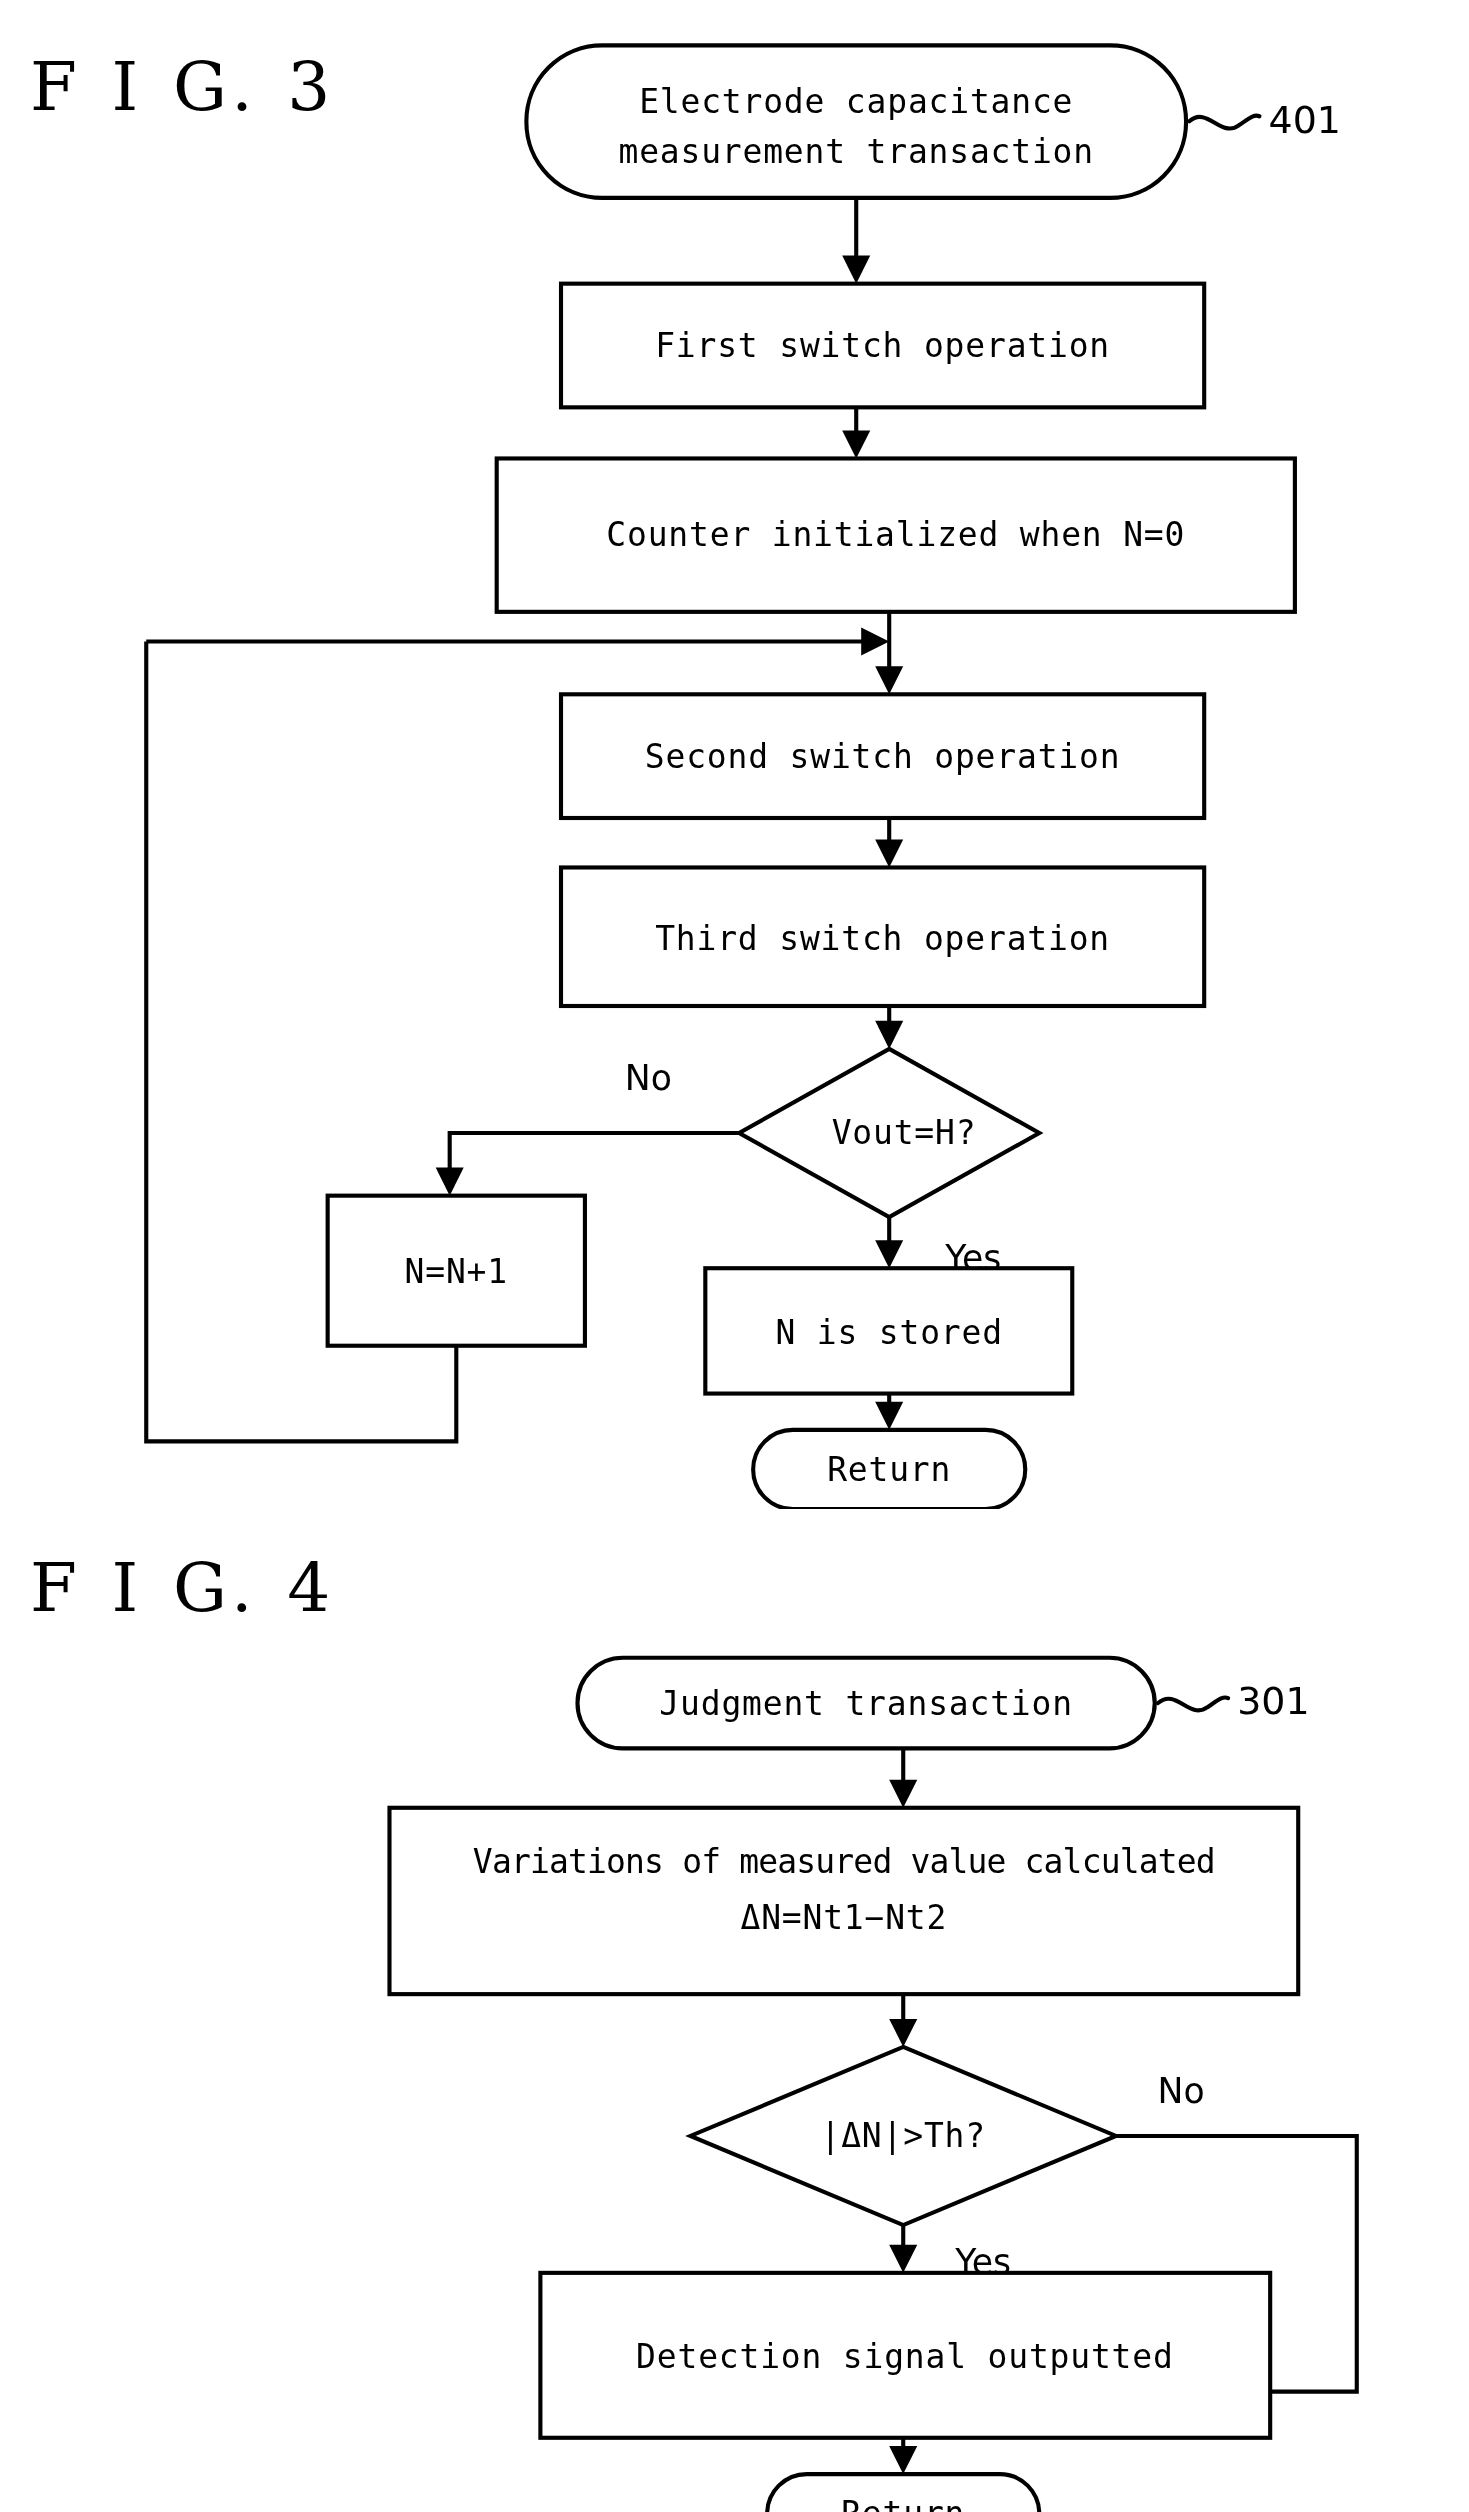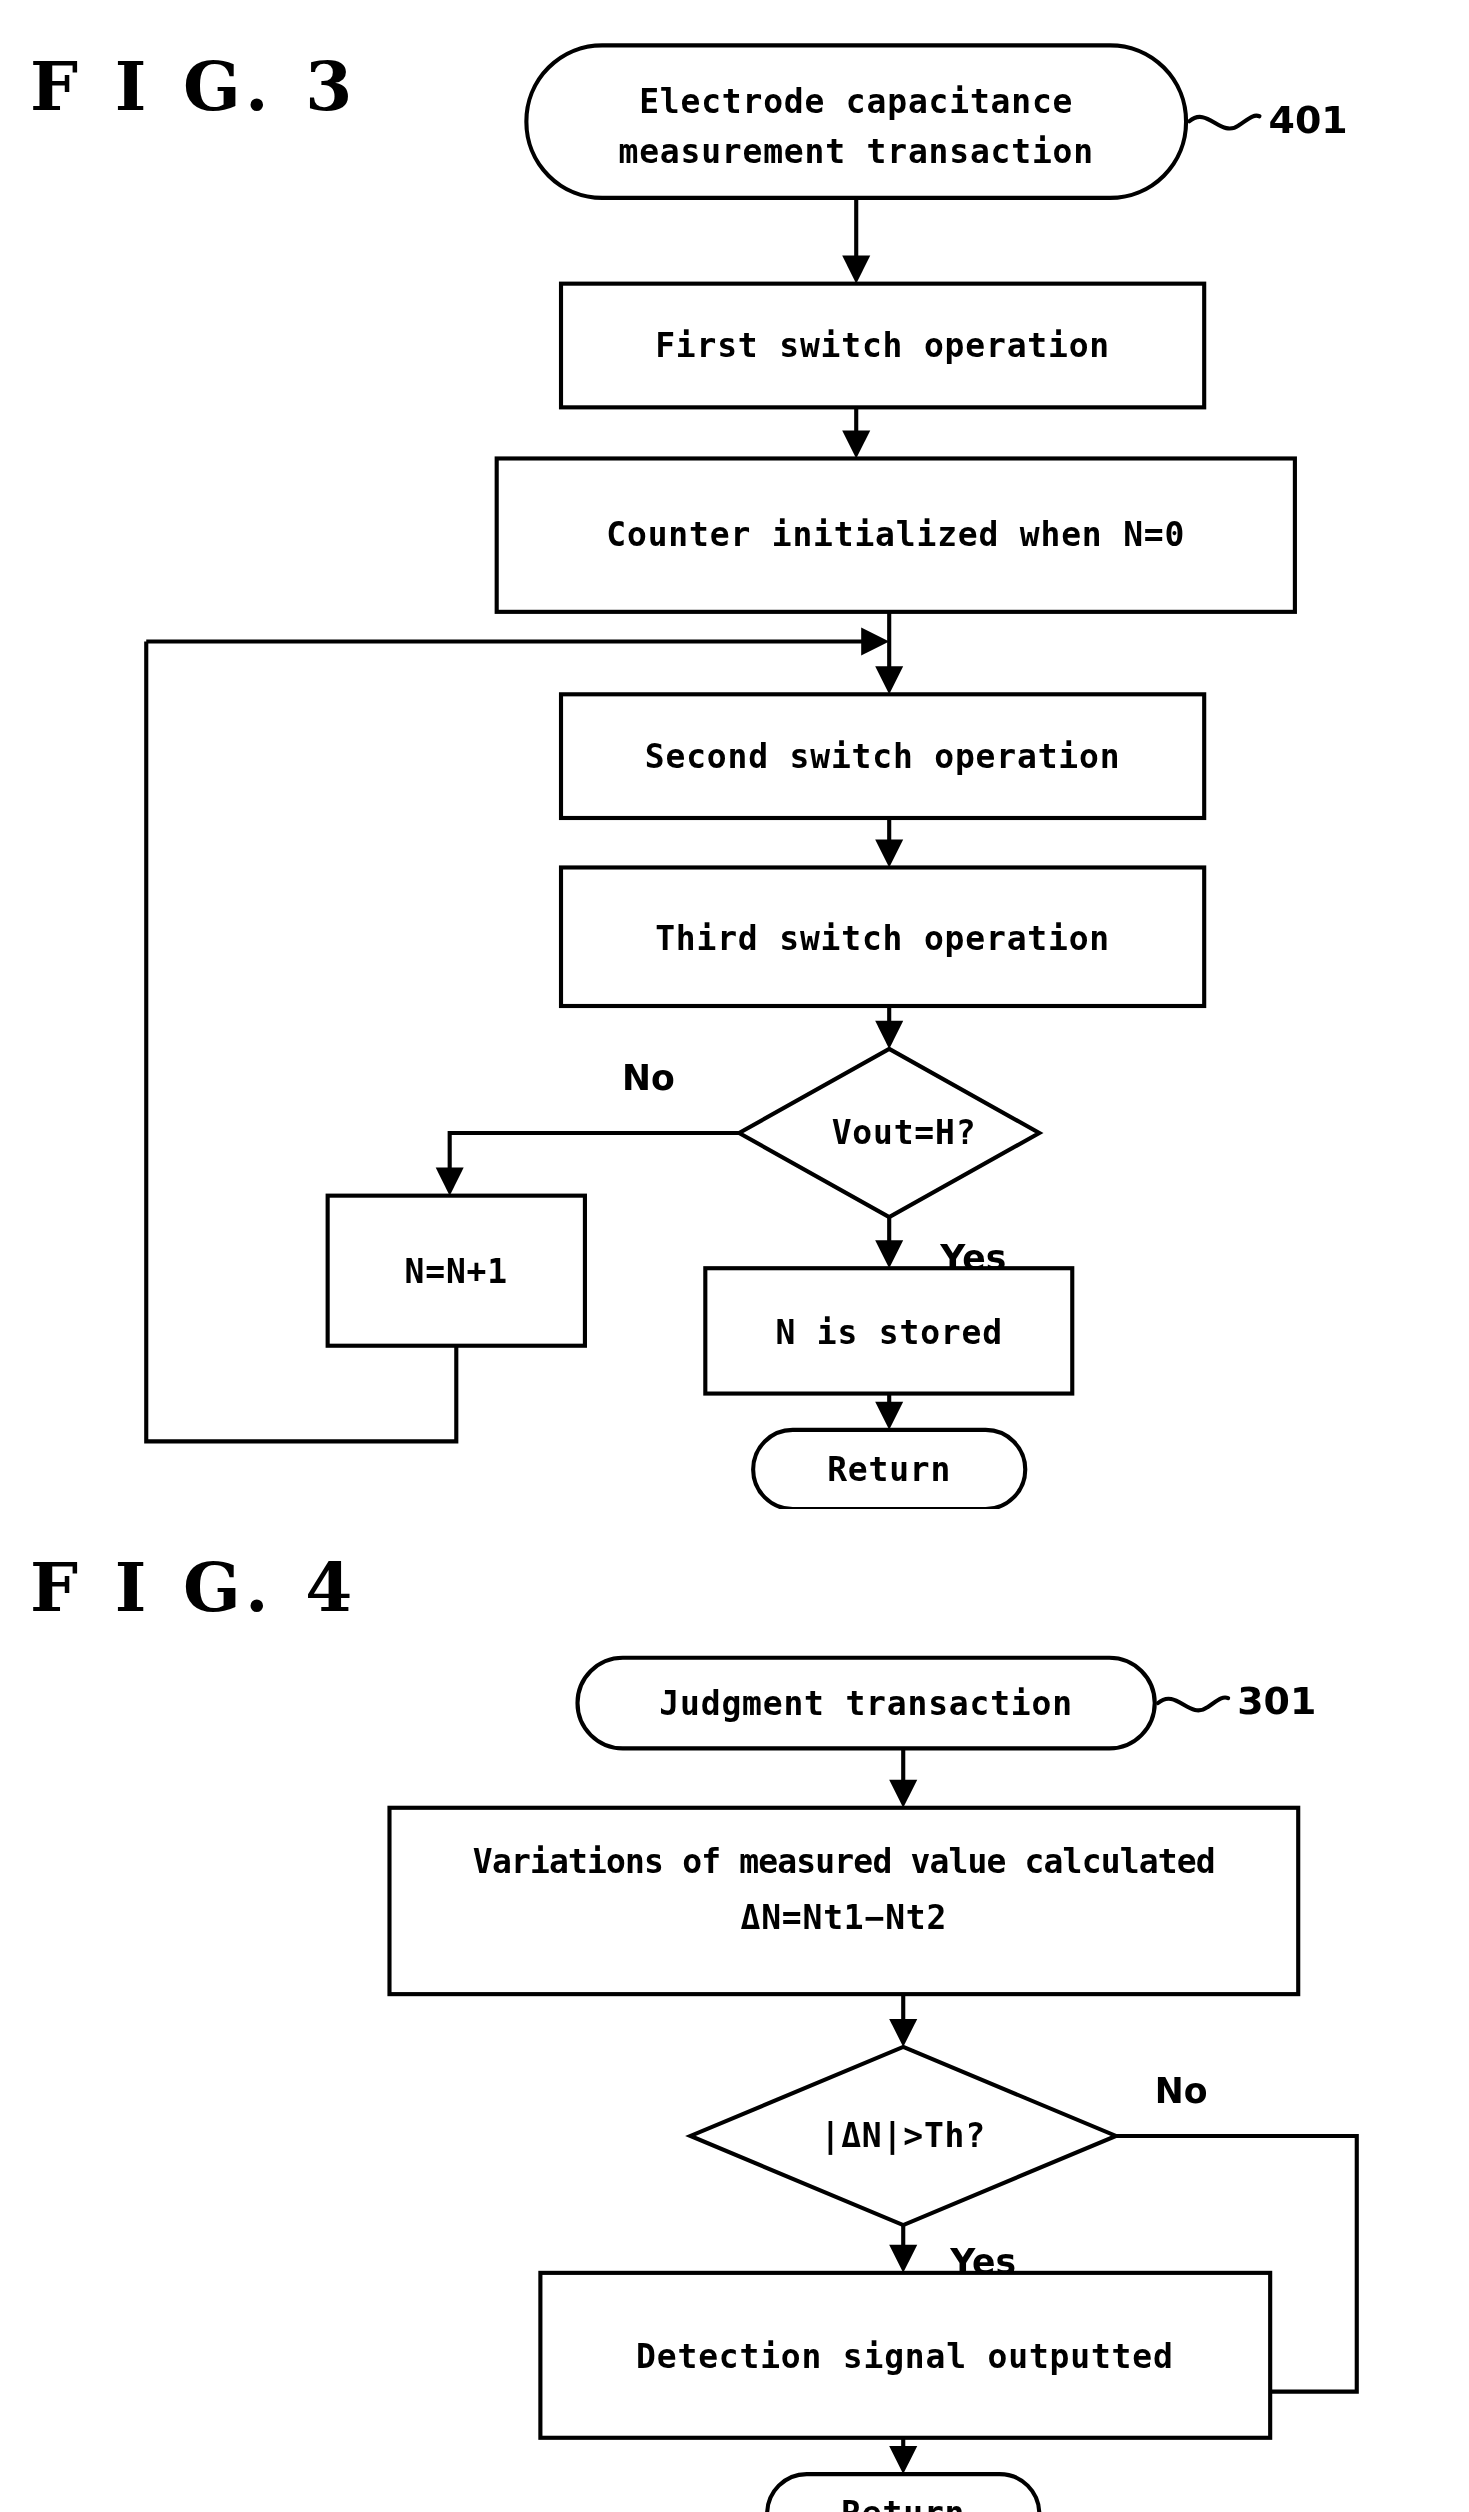--- a/index.html
+++ b/index.html
@@ -14,21 +14,20 @@
     font-family: "DejaVu Sans Mono", monospace;
     color: #000000;
     position: relative;
     overflow: hidden;
   }
   #sheet {
     position: relative;
     width: 1470px;
     height: 2512px;
     background: #ffffff;
-    font-weight: bold;
   }
   svg.figure {
     display: block;
     position: absolute;
     left: 0;
     top: 0;
   }
   .shape {
     fill: #ffffff;
     stroke: #000000;

